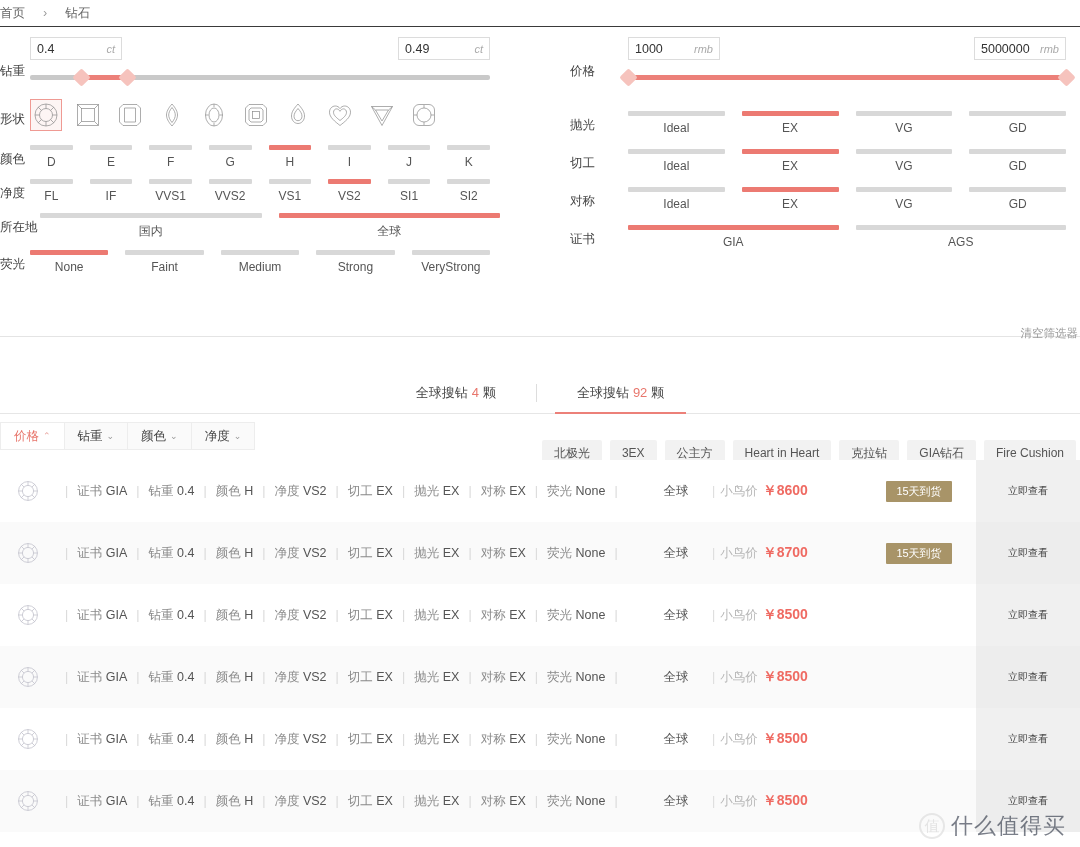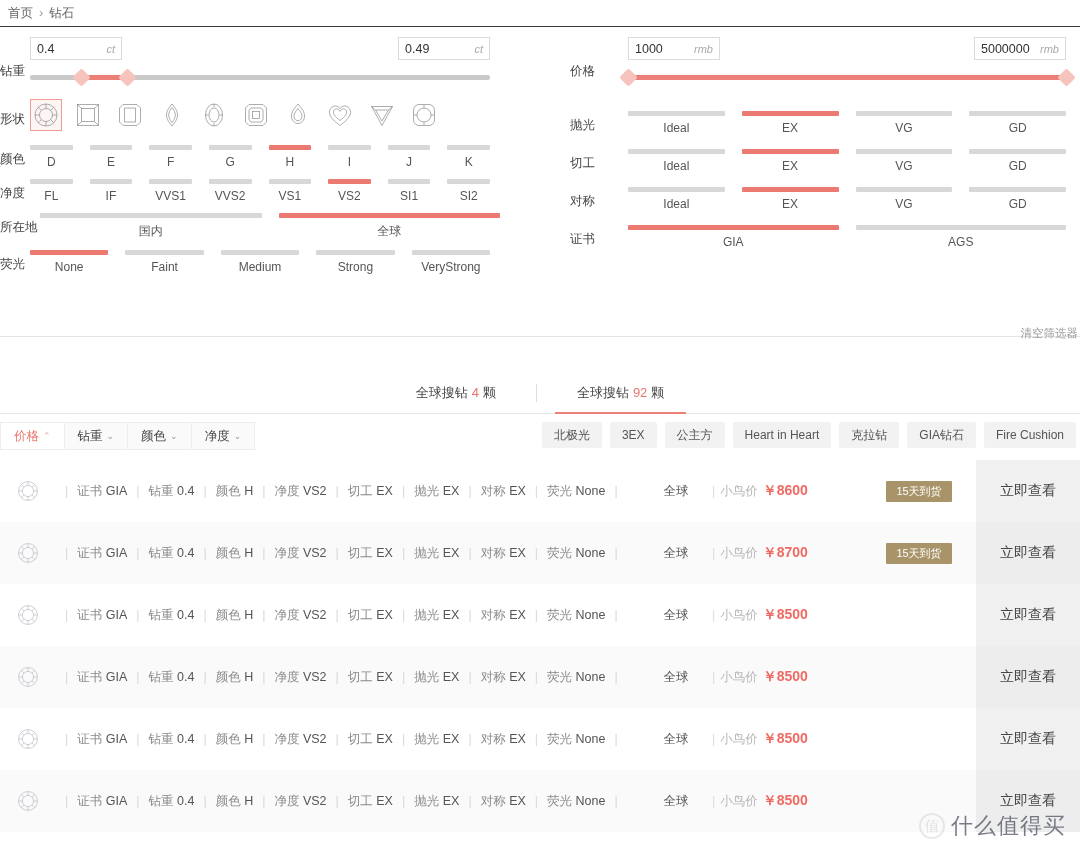--- a/index.html
+++ b/index.html
@@ -11,24 +11,24 @@
     color: #555;
     overflow: hidden;
   }
   body { position: relative; }
 
   
   .breadcrumb {
     height: 26px;
     display: flex;
     align-items: center;
-    padding-left: 8px;
+    padding-left: 0px;
     font-size: 12.5px;
     color: #666;
-    gap: 6px;
+    gap: 18px;
   }
   .breadcrumb .sep { color: #999; }
   .breadcrumb .crumb { color: #666; }
   .rule {
     height: 1px;
     background: #3a3a3a;
     width: 100%;
   }
 
   
@@ -226,21 +226,21 @@
     font-size: 12.5px; color: #444;
     border-right: 1px solid #ededed;
     cursor: pointer;
   }
   .sort:last-child { border-right: none; }
   .sort.on { color: #e8766c; background: #fff; }
   .caret { font-size: 9px; color: #999; }
   .sort.on .caret { color: #e8a49e; }
 
   .tags {
-    position: absolute; right: 4px; top: 2px;
+    position: absolute; right: 4px; top: 20px;
     display: flex; gap: 8px;
   }
   .tag {
     height: 26px;
     padding: 0 12px;
     background: #f2f2f2;
     color: #555;
     font-size: 12px;
     display: flex; align-items: center;
     border-radius: 2px;
@@ -307,21 +307,21 @@
     flex: 1;
     display: flex; align-items: center; justify-content: center;
     align-self: stretch;
   }
   .viewbtn {
     width: 100%;
     align-self: stretch;
     display: flex; align-items: center; justify-content: center;
     background: #f0f0f0;
     color: #444;
-    font-size: 14px;
+    font-size: 10px;
     cursor: pointer;
   }
   .row.alt .viewbtn { background: #ededed; }
 
   
   .watermark {
     position: absolute;
     right: 14px; bottom: 6px;
     display: flex; align-items: center; gap: 6px;
     pointer-events: none;

